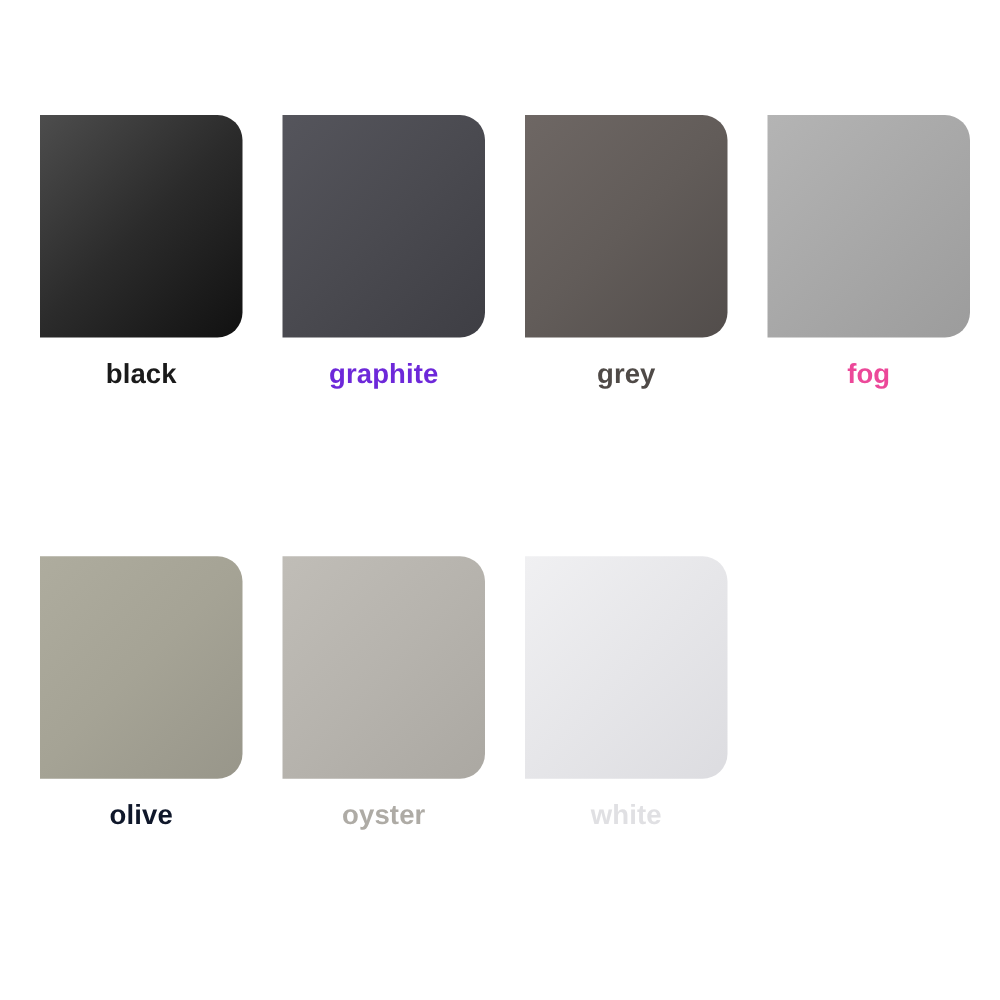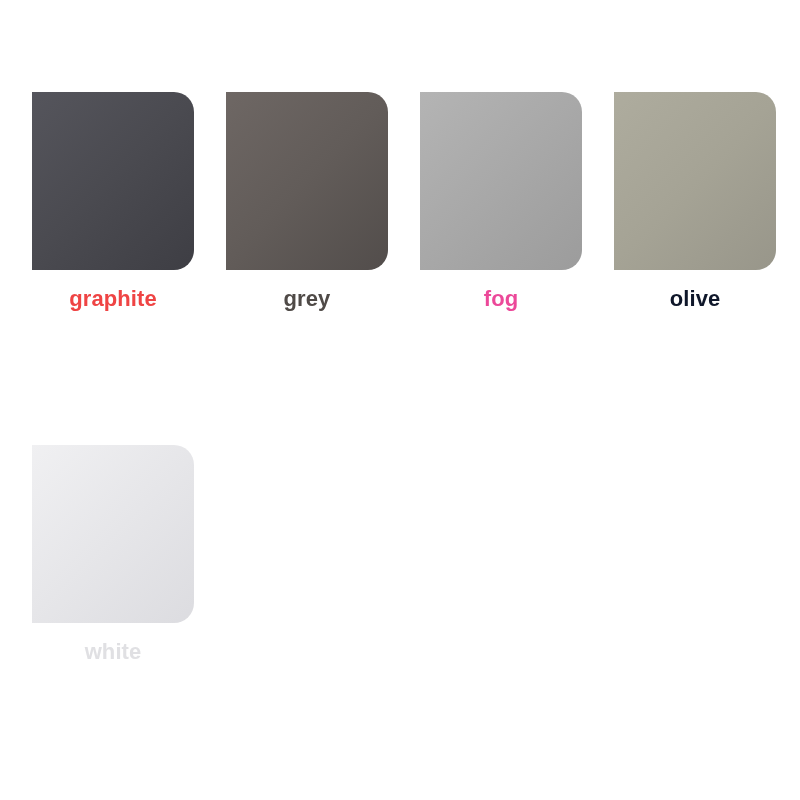--- a/index.html
+++ b/index.html
@@ -59,33 +59,41 @@
     color: #333;
     white-space: nowrap;
   }
 </style>
 </head>
 <body>
 
 <div id="palette-board">
   <div class="swatch-grid">
       <div class="swatch-cell">
+        <div class="swatch-chip" style="background: linear-gradient(135deg, rgb(77, 77, 77) 0%, rgb(43, 43, 43) 50%, rgb(17, 17, 17) 100%);"></div>
+        <div class="swatch-label" style="color: rgb(26, 26, 26);">black</div>
+      </div>
+      <div class="swatch-cell">
         <div class="swatch-chip" style="background: linear-gradient(135deg, rgb(85, 85, 92) 0%, rgb(74, 74, 80) 50%, rgb(62, 62, 68) 100%);"></div>
-        <div class="swatch-label" style="color: #ef4444;">graphite</div>
+        <div class="swatch-label" style="color: #6d28d9;">graphite</div>
       </div>
       <div class="swatch-cell">
         <div class="swatch-chip" style="background: linear-gradient(135deg, rgb(110, 103, 100) 0%, rgb(98, 92, 89) 50%, rgb(82, 77, 75) 100%);"></div>
         <div class="swatch-label" style="color: rgb(79, 74, 71); text-align: right;">grey</div>
       </div>
       <div class="swatch-cell">
         <div class="swatch-chip" style="background: linear-gradient(135deg, rgb(180, 180, 180) 0%, rgb(168, 168, 168) 50%, rgb(156, 156, 156) 100%);"></div>
         <div class="swatch-label" style="color: #ec4899;">fog</div>
       </div>
       <div class="swatch-cell">
         <div class="swatch-chip" style="background: linear-gradient(135deg, rgb(174, 172, 158) 0%, rgb(165, 163, 149) 50%, rgb(152, 150, 138) 100%);"></div>
         <div class="swatch-label" style="color: #0f172a;">olive</div>
       </div>
       <div class="swatch-cell">
+        <div class="swatch-chip" style="background: linear-gradient(135deg, rgb(192, 189, 183) 0%, rgb(182, 179, 173) 50%, rgb(171, 168, 162) 100%);"></div>
+        <div class="swatch-label" style="color: rgb(174, 171, 165);">oyster</div>
+      </div>
+      <div class="swatch-cell">
         <div class="swatch-chip" style="background: linear-gradient(135deg, rgb(240, 240, 242) 0%, rgb(230, 230, 233) 50%, rgb(220, 220, 224) 100%);"></div>
         <div class="swatch-label" style="color: rgb(224, 224, 227); text-align: right;">white</div>
       </div>
     </div>
 </div>
 
 </body></html>

